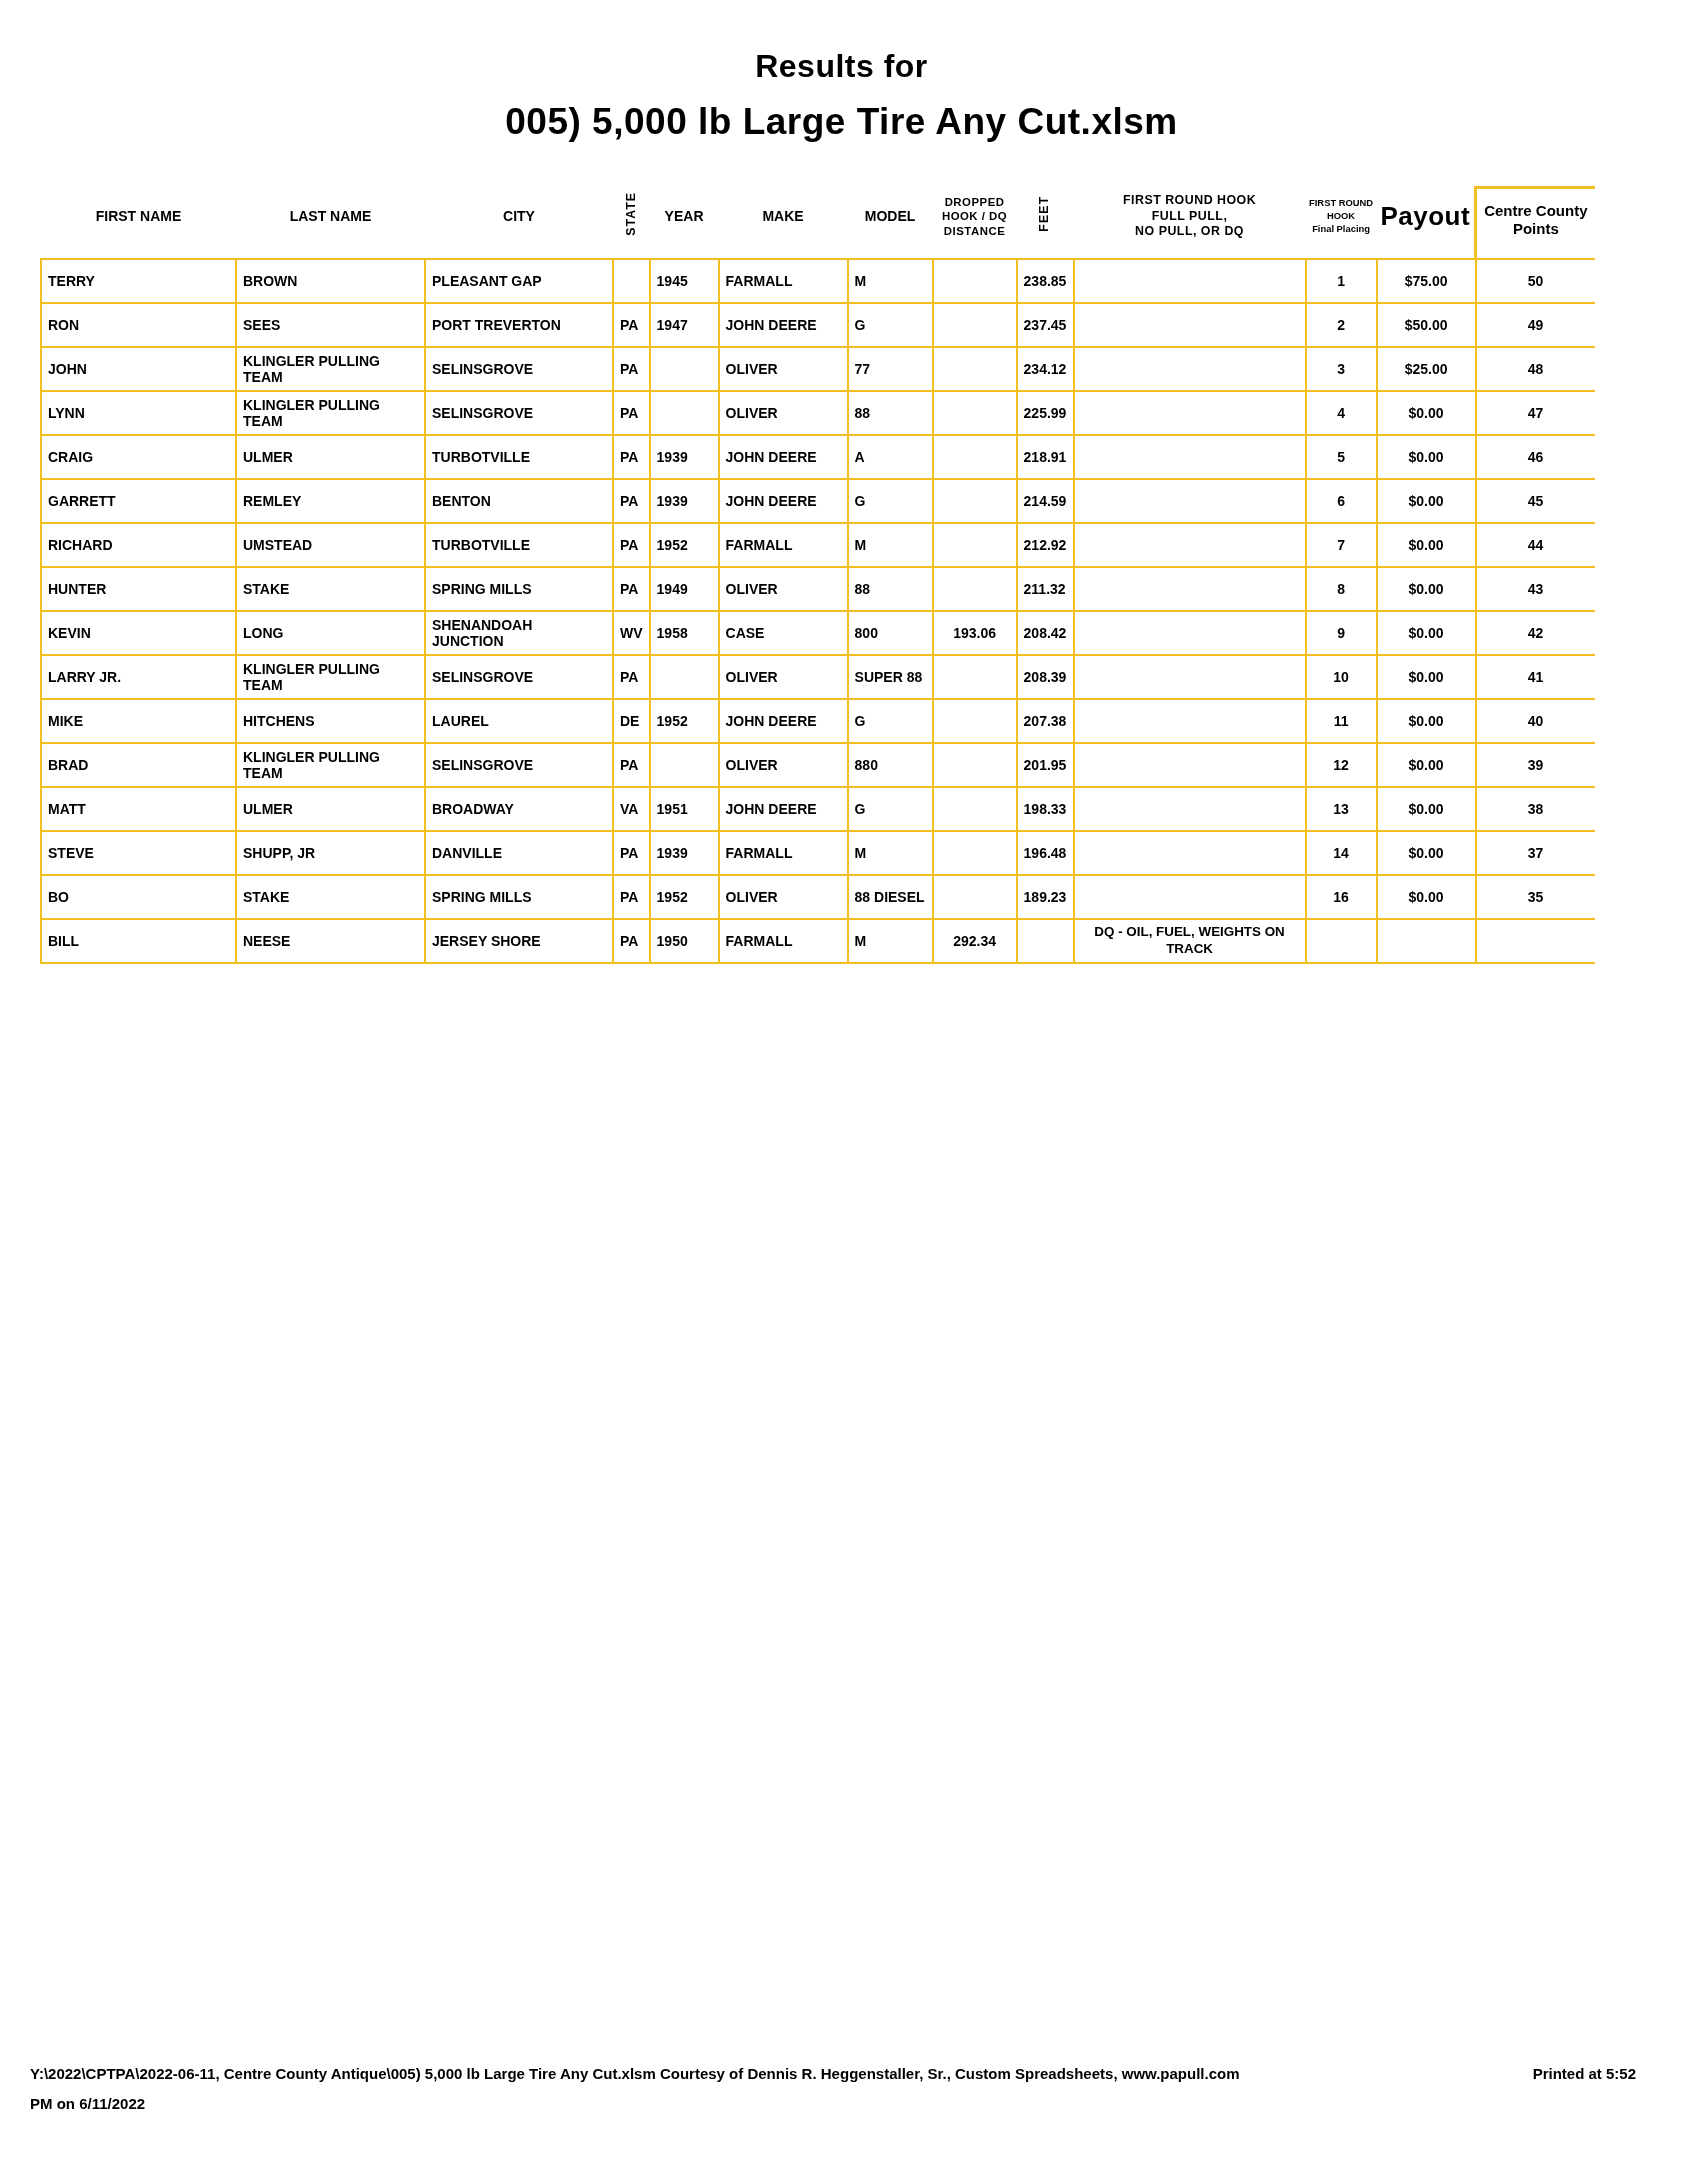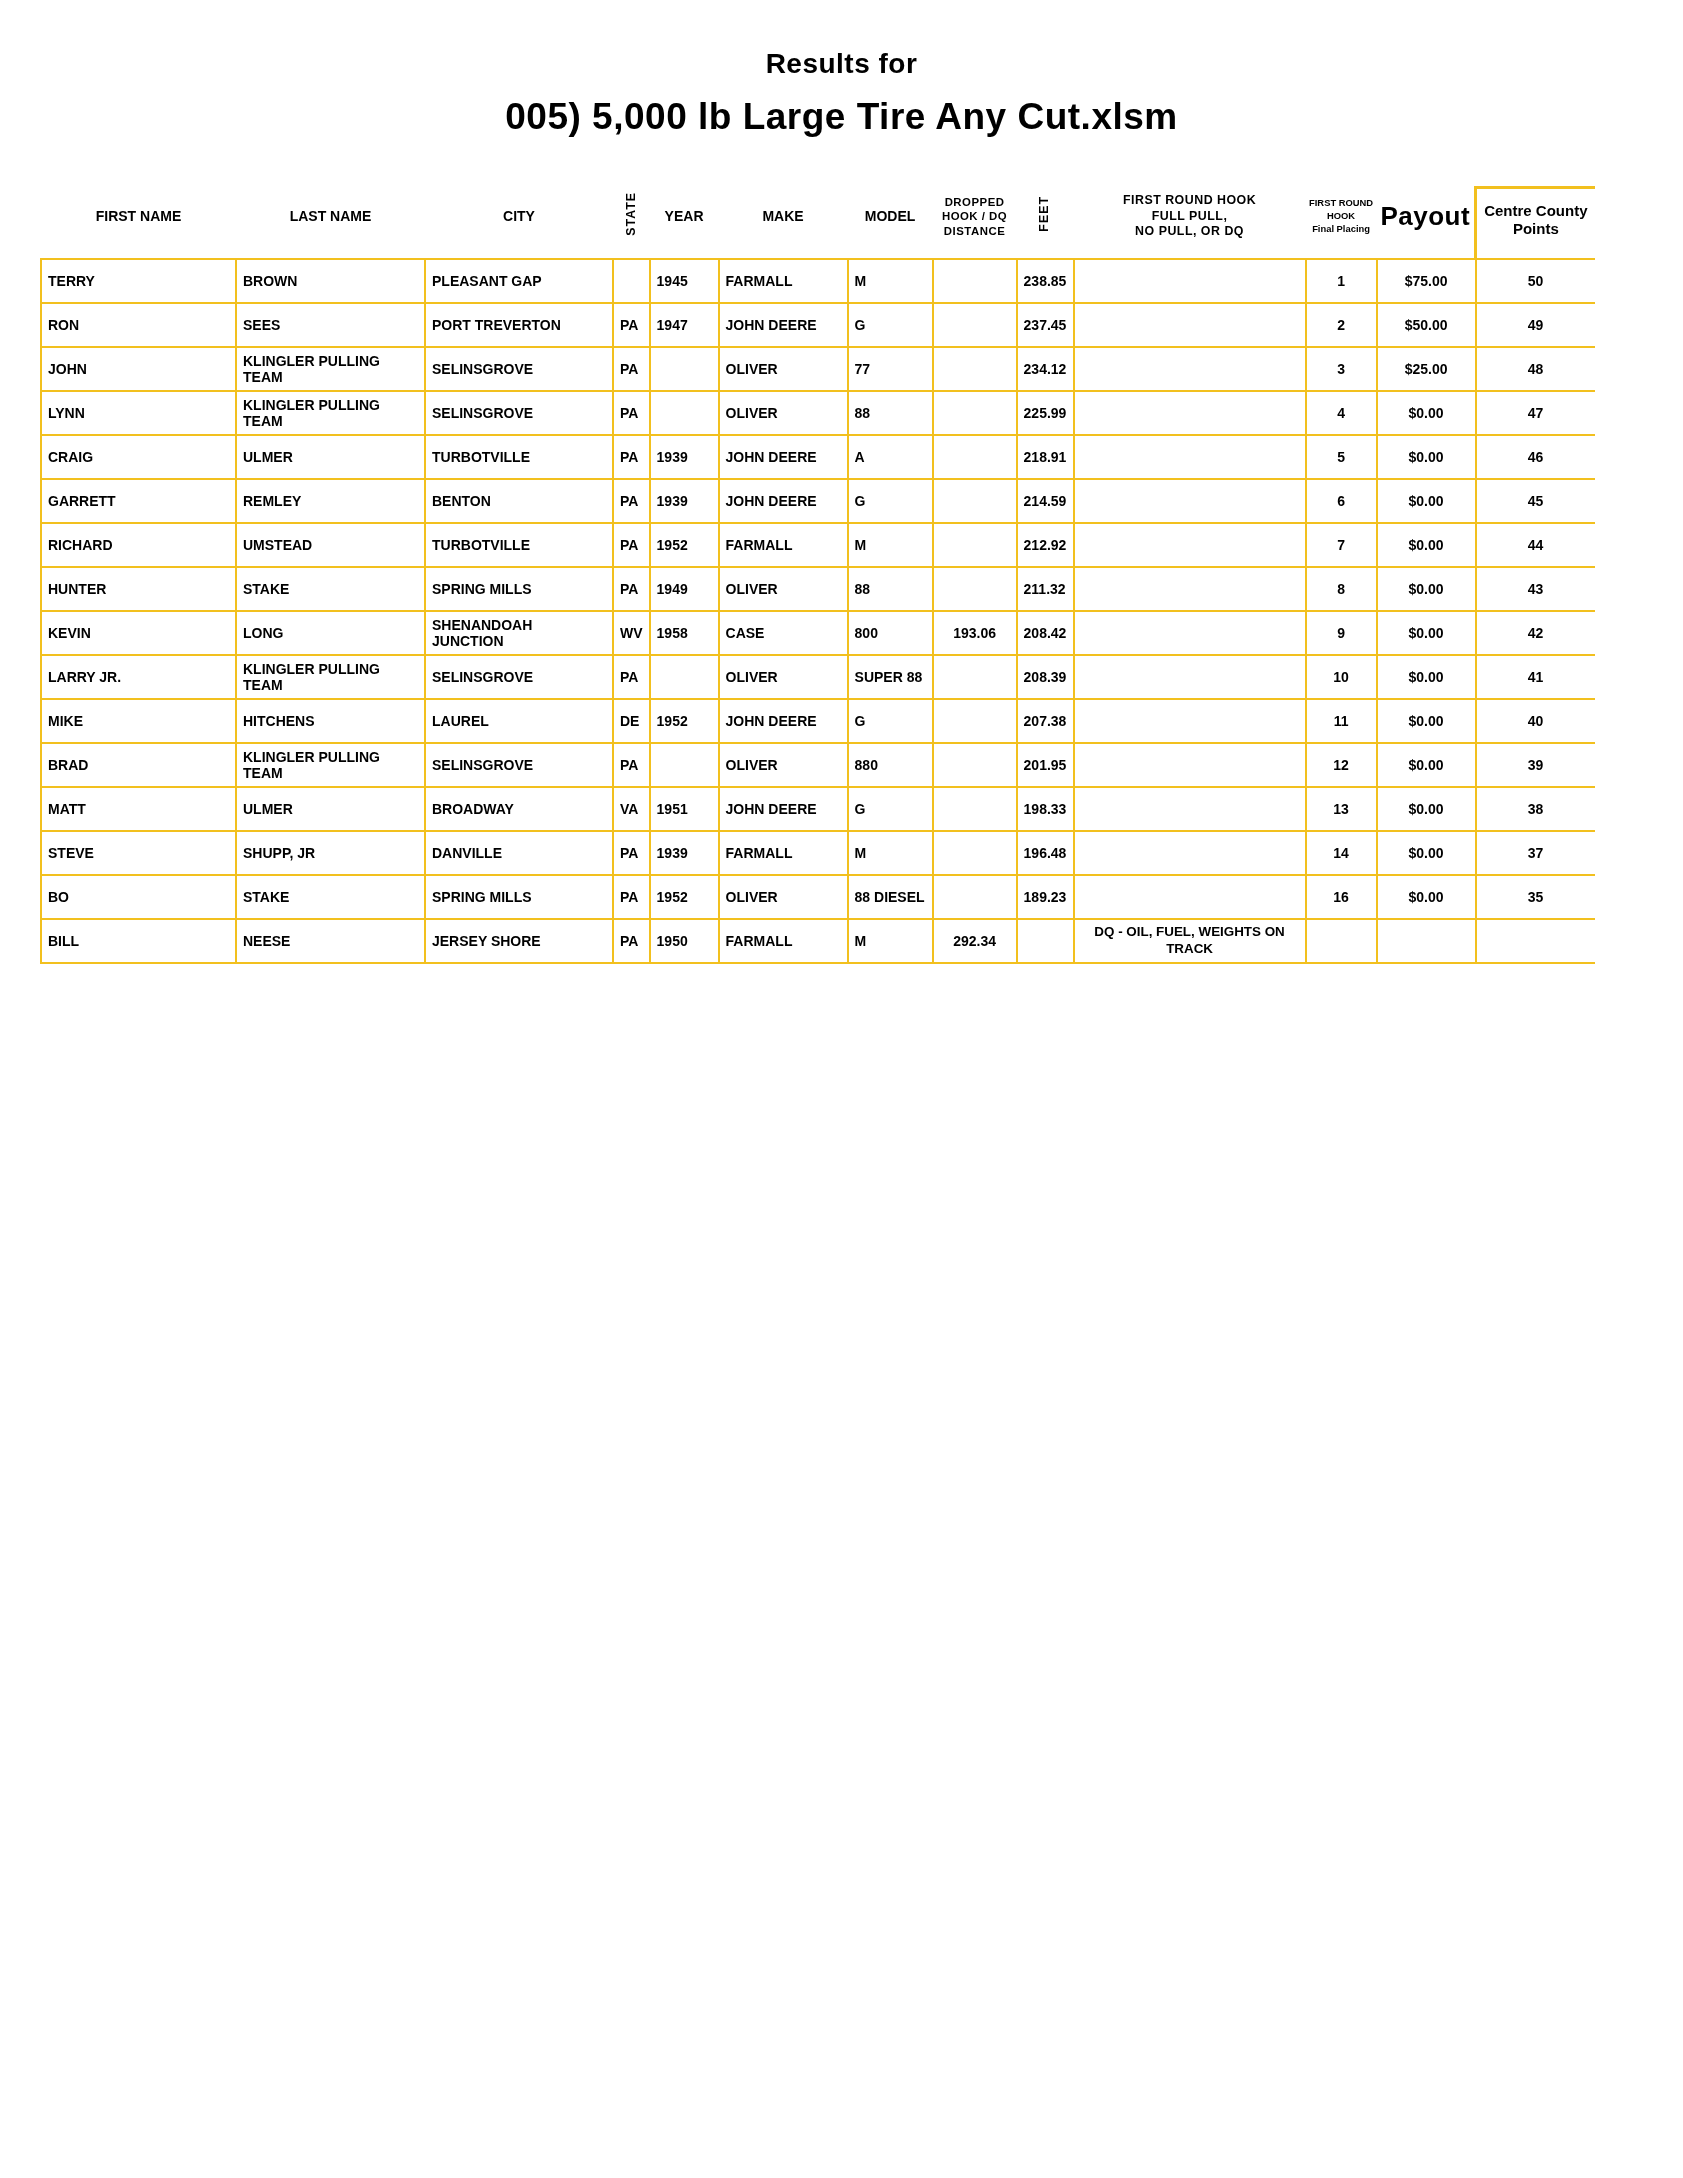--- a/index.html
+++ b/index.html
@@ -1,21 +1,21 @@
 <!DOCTYPE html>
 <html style="--gold: #F2C01E;"><head>
 <meta charset="utf-8">
 <style>
   :root { --gold: #F2C01E; }
   * { box-sizing: border-box; }
   body { margin:0; background:#ffffff; font-family:"Liberation Sans", sans-serif; }
   .page { position:relative; width:1683px; height:2178px; background:#ffffff; color:#000; overflow:hidden; }
 
   .title { position:absolute; top:48px; left:0; width:100%; text-align:center; font-weight:bold; }
-  .title-line1 { font-size:28px; letter-spacing:0.5px; }
+  .title-line1 { font-size:32px; letter-spacing:0.5px; }
   .title-line2 { font-size:37px; margin-top:16px; letter-spacing:0.5px; }
 
   table.results-table { position:absolute; left:40px; top:186px; border-collapse:collapse; table-layout:fixed; }
   col.c-first  { width:195px; }
   col.c-last   { width:189px; }
   col.c-city   { width:188px; }
   col.c-state  { width:34px; }
   col.c-year   { width:69px; }
   col.c-make   { width:129px; }
   col.c-model  { width:85px; }
@@ -338,15 +338,22 @@
           <td class="ac">292.34</td>
           <td class="al"></td>
           <td class="hook-note">DQ - OIL, FUEL, WEIGHTS ON TRACK</td>
           <td class="ac"></td>
           <td class="ac"></td>
           <td class="ac points-cell"></td>
         </tr>
       </tbody>
   </table>
 
+  <div class="footer">
+    <div class="footer-line1">
+      <span>Y:\2022\CPTPA\2022-06-11, Centre County Antique\005) 5,000 lb Large Tire Any Cut.xlsm  Courtesy of Dennis R. Heggenstaller, Sr., Custom Spreadsheets, www.papull.com</span>
+      <span class="footer-printed">Printed at 5:52</span>
+    </div>
+    <div class="footer-line2">PM on 6/11/2022</div>
+  </div>
 
 </div>
 
 
 </body></html>

